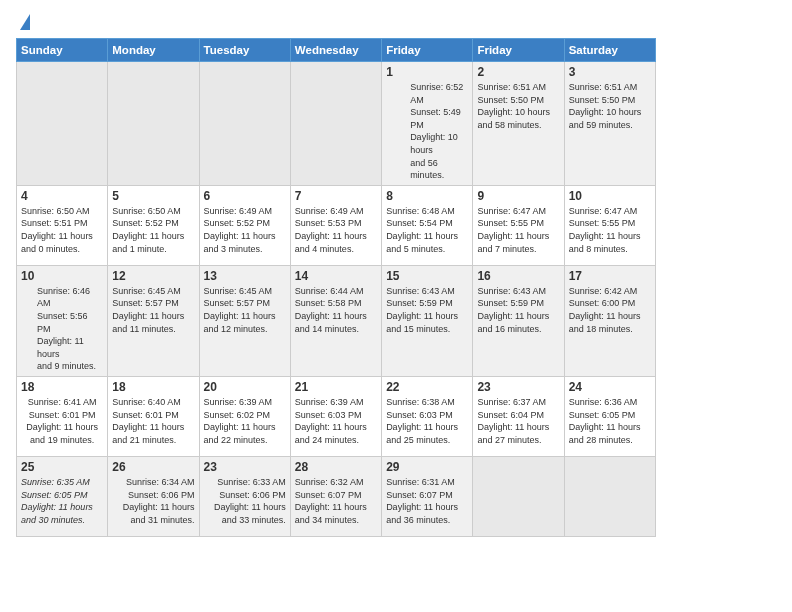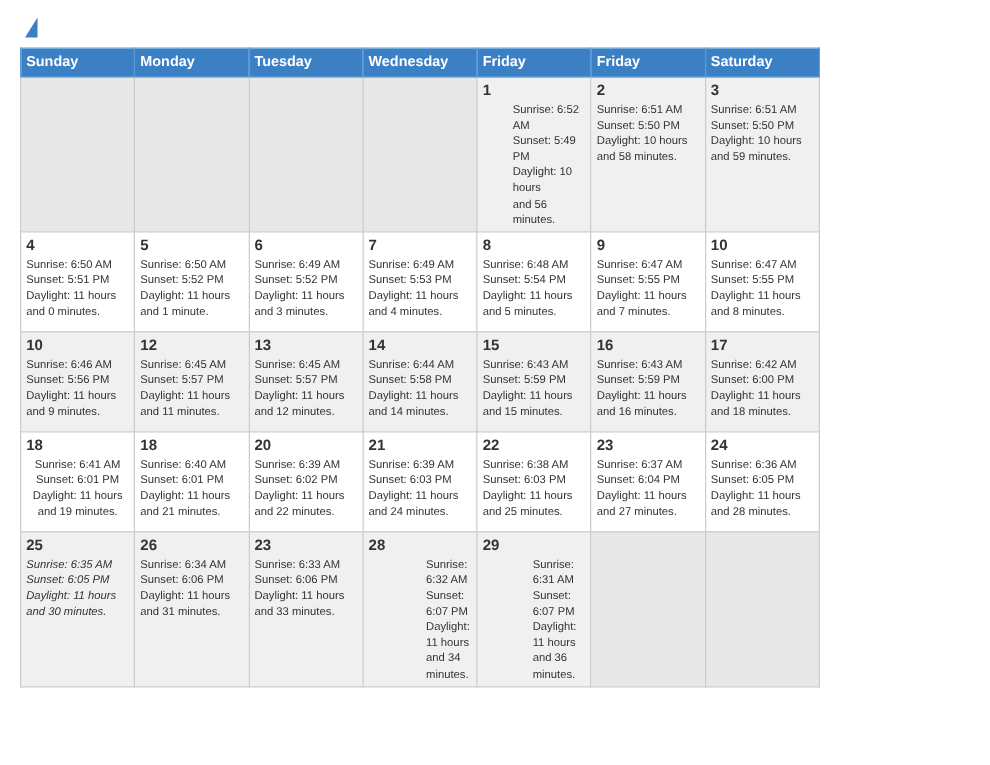--- a/index.html
+++ b/index.html
@@ -213,21 +213,21 @@
             <div class="day-number">10</div>
             <div class="day-info" style="white-space: pre-line;">Sunrise: 6:47 AM
 Sunset: 5:55 PM
 Daylight: 11 hours
 and 8 minutes.</div>
           </td>
         </tr>
         <tr class="row-shaded">
           <td>
             <div class="day-number">10</div>
-            <div class="day-info" style="white-space: pre-line;">Sunrise: 6:46 AM
+            <div class="day-info" style="white-space: pre-line; margin-left: 16px;">Sunrise: 6:46 AM
 Sunset: 5:56 PM
 Daylight: 11 hours
 and 9 minutes.</div>
           </td>
           <td>
             <div class="day-number">12</div>
             <div class="day-info" style="white-space: pre-line;">Sunrise: 6:45 AM
 Sunset: 5:57 PM
 Daylight: 11 hours
 and 11 minutes.</div>
@@ -322,42 +322,42 @@
         <tr class="row-shaded">
           <td>
             <div class="day-number">25</div>
             <div class="day-info" style="white-space: pre-line; font-style: italic;">Sunrise: 6:35 AM
 Sunset: 6:05 PM
 Daylight: 11 hours
 and 30 minutes.</div>
           </td>
           <td>
             <div class="day-number">26</div>
-            <div class="day-info" style="white-space: pre-line;">Sunrise: 6:34 AM
+            <div class="day-info" style="white-space: pre-line; text-align: right;">Sunrise: 6:34 AM
 Sunset: 6:06 PM
 Daylight: 11 hours
 and 31 minutes.</div>
           </td>
           <td>
             <div class="day-number">23</div>
-            <div class="day-info" style="white-space: pre-line;">Sunrise: 6:33 AM
+            <div class="day-info" style="white-space: pre-line; text-align: right;">Sunrise: 6:33 AM
 Sunset: 6:06 PM
 Daylight: 11 hours
 and 33 minutes.</div>
           </td>
           <td>
             <div class="day-number">28</div>
-            <div class="day-info" style="white-space: pre-line; margin-left: 46px;">Sunrise: 6:32 AM
+            <div class="day-info" style="white-space: pre-line;">Sunrise: 6:32 AM
 Sunset: 6:07 PM
 Daylight: 11 hours
 and 34 minutes.</div>
           </td>
           <td>
             <div class="day-number">29</div>
-            <div class="day-info" style="white-space: pre-line; margin-left: 40px;">Sunrise: 6:31 AM
+            <div class="day-info" style="white-space: pre-line;">Sunrise: 6:31 AM
 Sunset: 6:07 PM
 Daylight: 11 hours
 and 36 minutes.</div>
           </td>
           <td class="empty"></td>
           <td class="empty"></td>
         </tr>
       </tbody>
   </table>
 </div>

